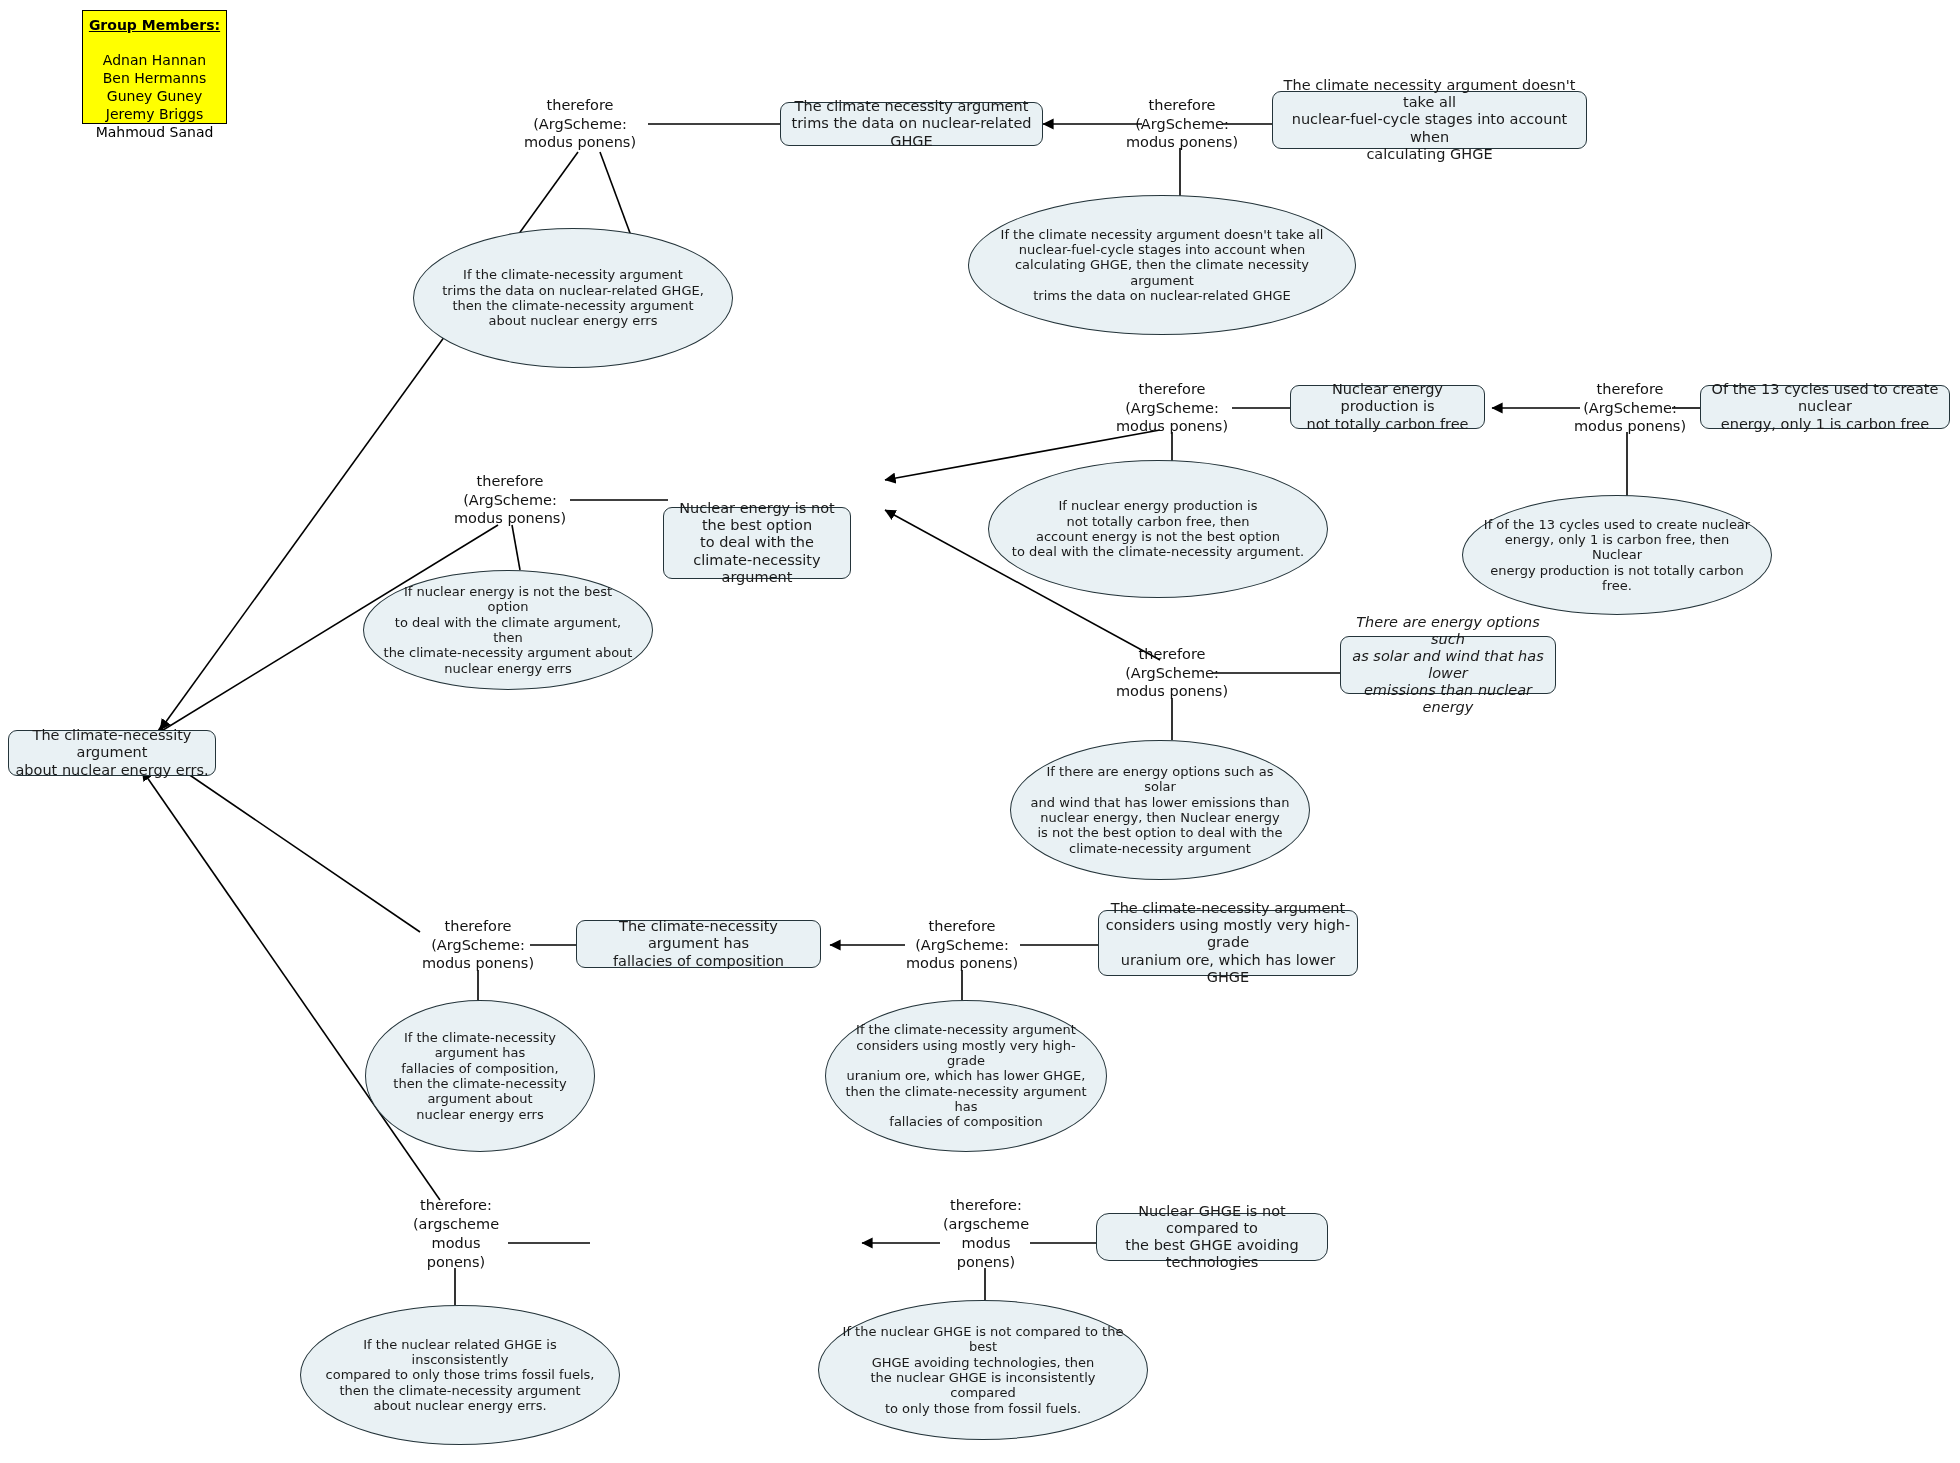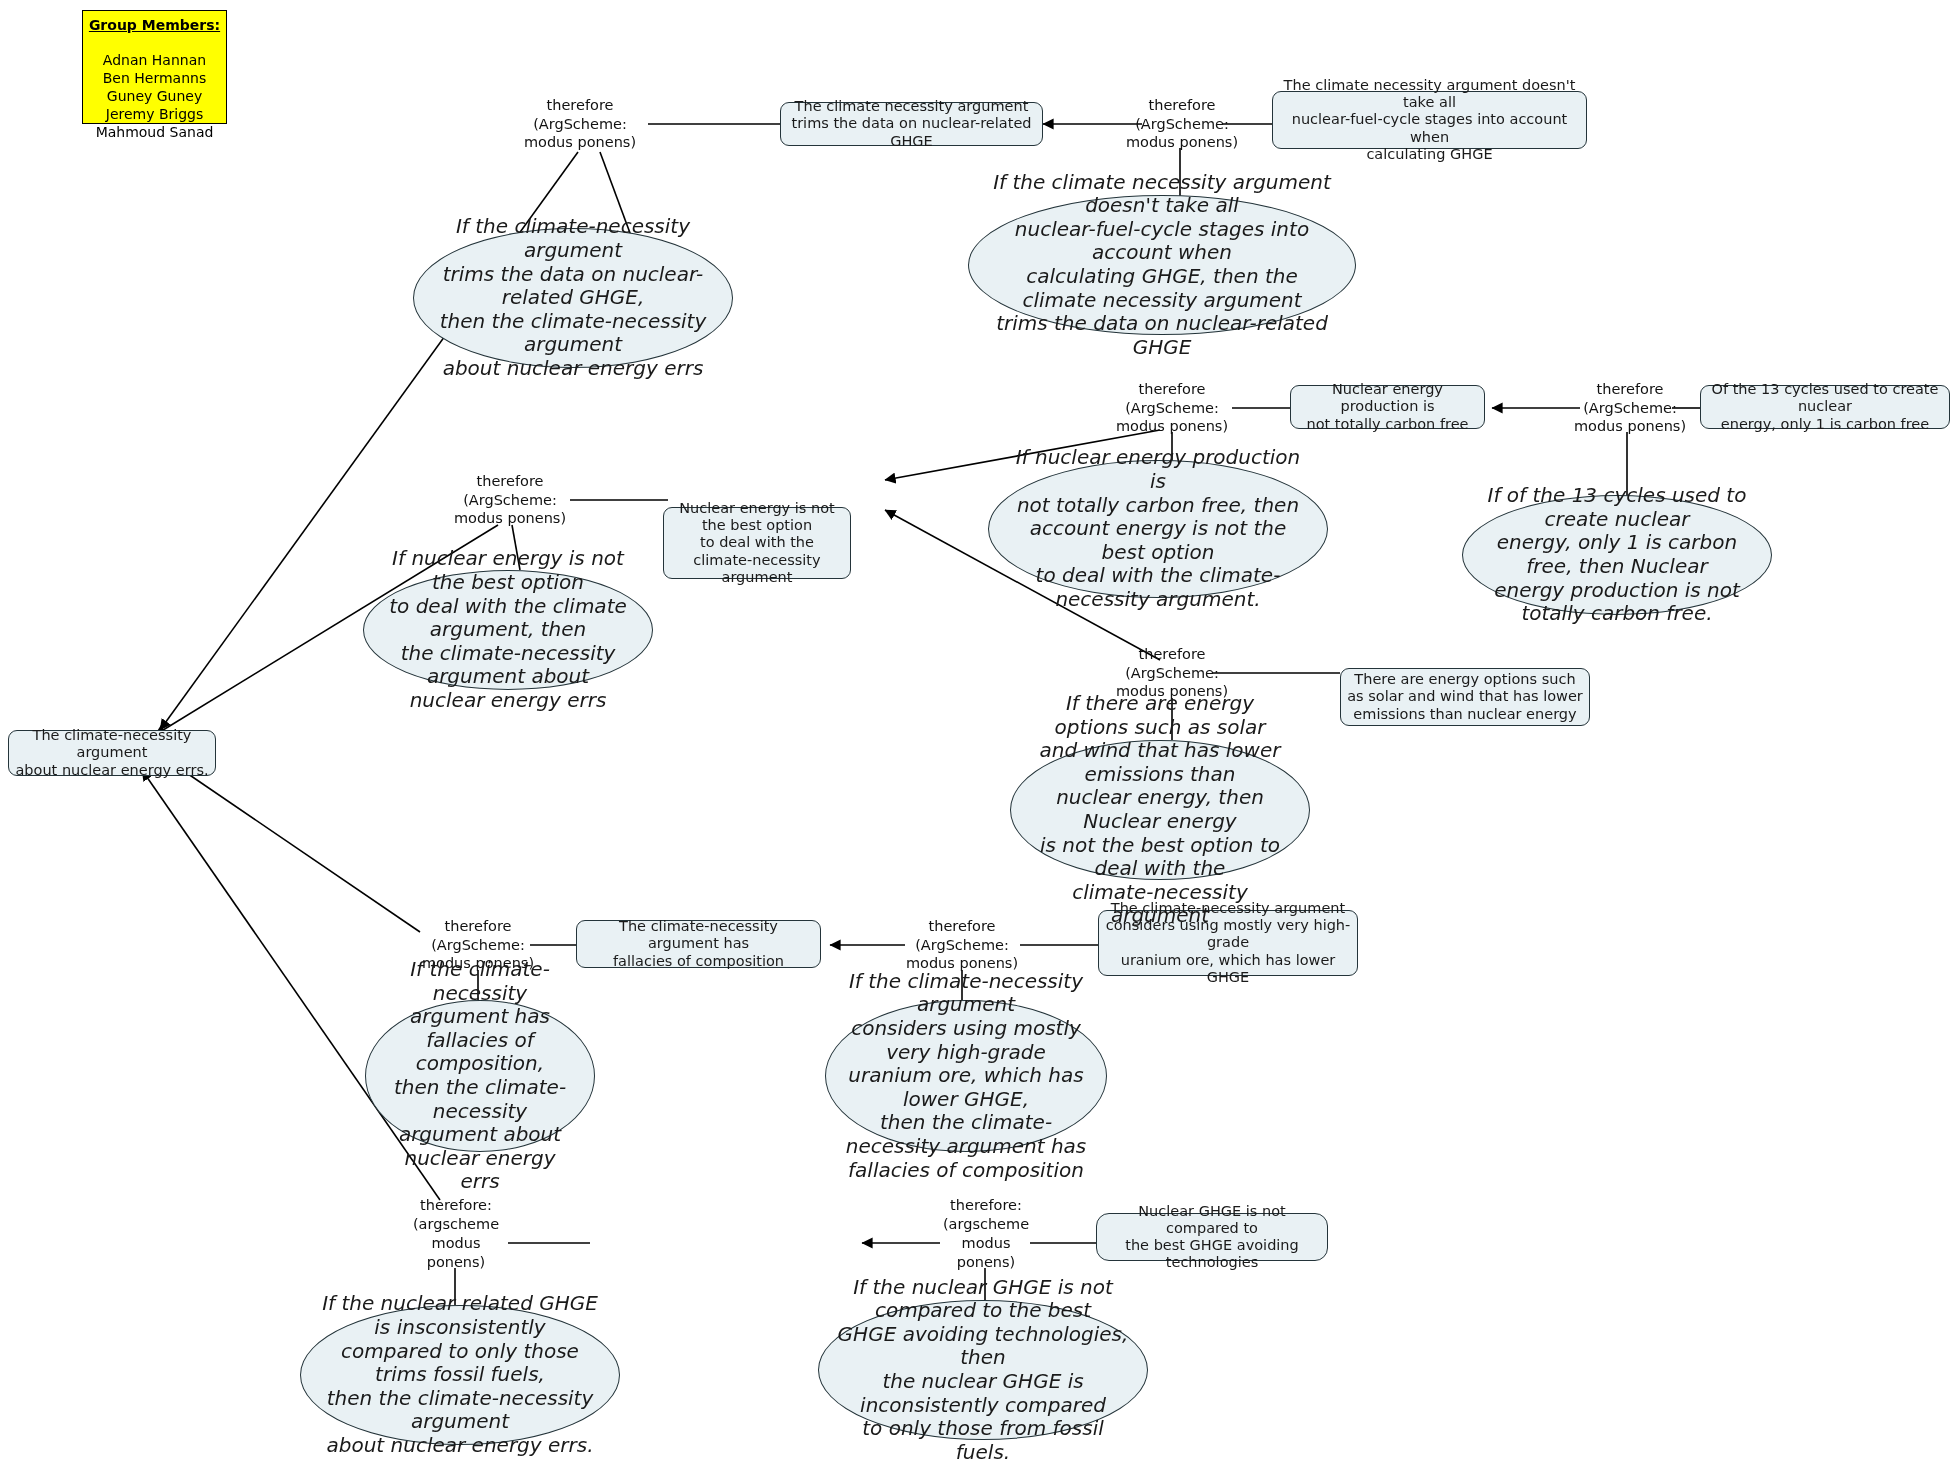--- a/index.html
+++ b/index.html
@@ -37,23 +37,22 @@
     background: #e9f1f4;
     border: 1.3px solid #24343a;
     border-radius: 9px;
     font-size: 14.5px;
     padding: 3px 6px;
   }
   .premise {
     background: #e9f1f4;
     border: 1.3px solid #24343a;
     border-radius: 50%;
-    font-size: 20px;
+    font-size: 13px;
     padding: 10px 18px;
-    font-style: italic;
   }
   .scheme {
     font-size: 14.5px;
     color: #111111;
     background: transparent;
     border: none;
     line-height: 1.3;
   }
   .legend {
     position: absolute;
@@ -185,21 +184,21 @@
 not totally carbon free</div>
 
   <div class="node claim" style="left:1700px; top:385px; width:250px; height:44px;">Of the 13 cycles used to create nuclear
 energy, only 1 is carbon free</div>
 
   <div class="node claim" style="left:663px; top:463px; width:188px; height:72px;margin-top:44px;">Nuclear energy is not
 the best option
 to deal with the
 climate-necessity argument</div>
 
-  <div class="node claim" style="left:1340px; top:668px; width:250px; height:58px;">There are energy options such
+  <div class="node claim" style="left:1340px; top:636px; width:216px; height:58px;font-style:italic;">There are energy options such
 as solar and wind that has lower
 emissions than nuclear energy</div>
 
   <div class="node claim" style="left:576px; top:920px; width:245px; height:48px;">The climate-necessity argument has
 fallacies of composition</div>
 
   <div class="node claim" style="left:1098px; top:910px; width:260px; height:66px;">The climate-necessity argument
 considers using mostly very high-grade
 uranium ore, which has lower GHGE</div>
 

